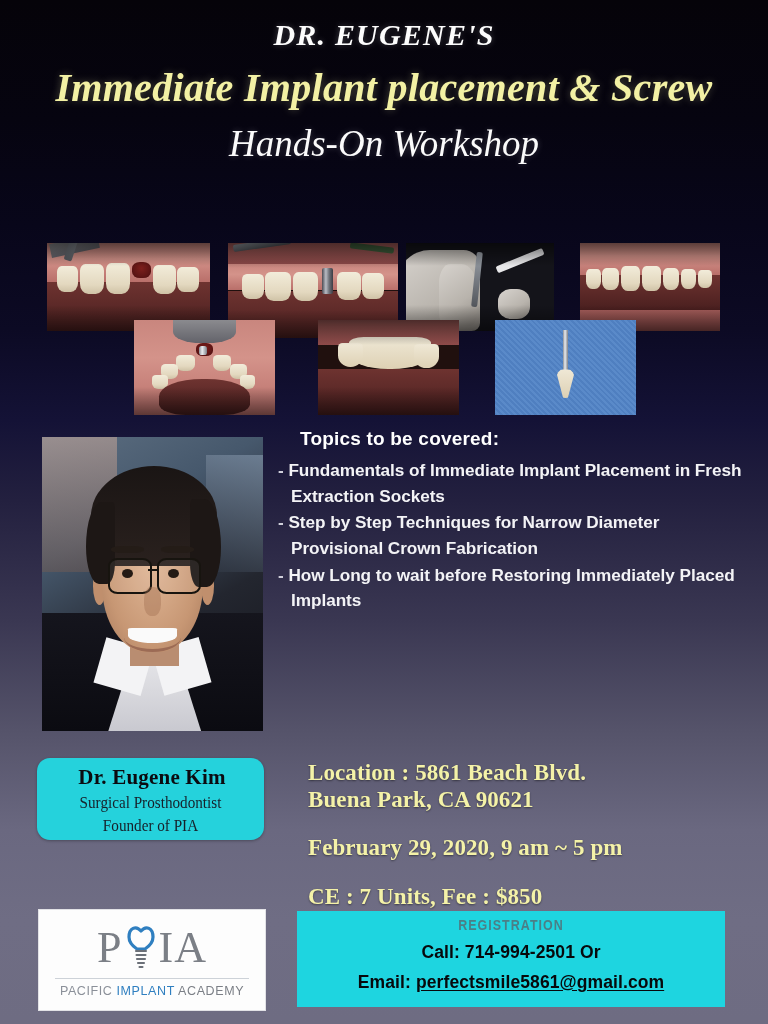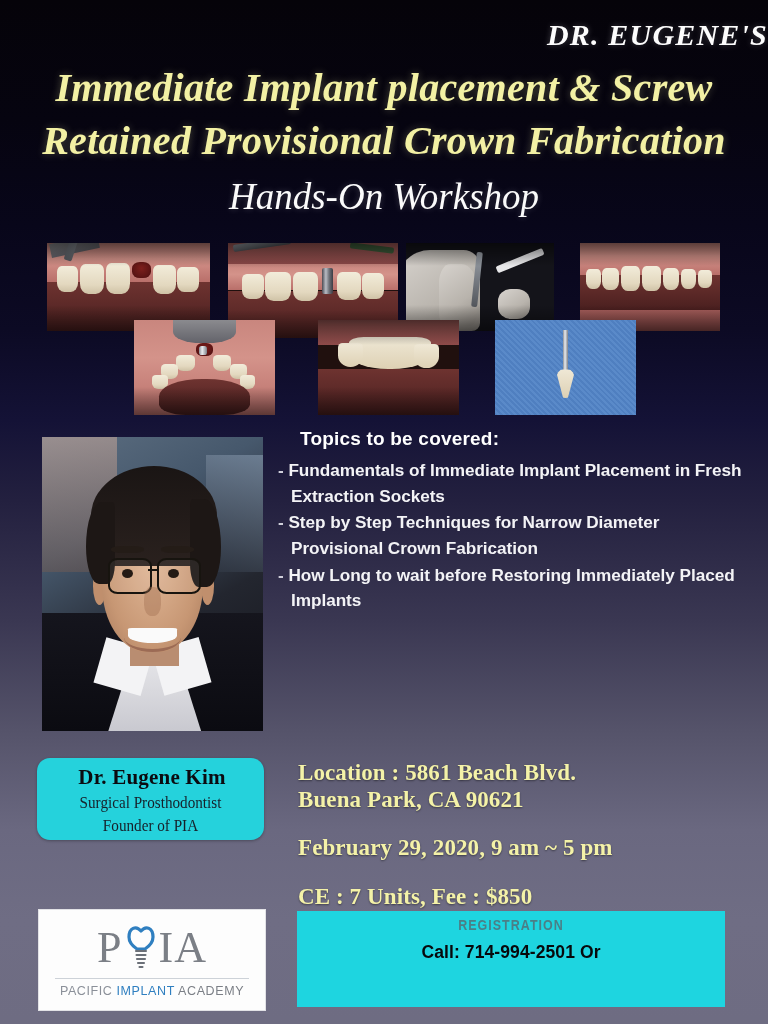--- a/index.html
+++ b/index.html
@@ -14,21 +14,20 @@
       #6f6d84 920px, #6e6c82 1024px);
   }
 
   
   .title-block{position:absolute;left:0;top:0;width:768px;text-align:center;}
   .eyebrow{
     font-family:"Liberation Serif",serif;font-style:italic;font-weight:700;
     color:#fdfdfd;font-size:30px;letter-spacing:1.2px;
     margin:20px 0 0 0;line-height:1;
     text-shadow:0 0 6px rgba(255,255,255,.25);
-    text-align:right;
   }
   .main-title{
     font-family:"Liberation Serif",serif;font-style:italic;font-weight:700;
     color:#f3f1a4;font-size:40px;line-height:1.32;letter-spacing:.3px;
     margin:12px 0 0 0;
     text-shadow:0 0 8px rgba(243,241,164,.3);
   }
   .subtitle{
     font-family:"Liberation Serif",serif;font-style:italic;font-weight:400;
     color:#fbfbfb;font-size:37px;margin:10px 0 0 0;line-height:1;
@@ -143,21 +142,21 @@
   .cred{position:absolute;left:37px;top:758px;width:227px;height:82px;
     background:#25d2dc;border-radius:13px;text-align:center;
     box-shadow:0 1px 3px rgba(0,0,0,.3);}
   .cred-name{font-family:"Liberation Serif",serif;font-weight:700;
     color:#0b0b10;font-size:21px;margin:7px 0 0 3px;letter-spacing:.2px;}
   .cred-line{font-family:"Liberation Serif",serif;font-weight:400;
     color:#17202a;font-size:16.5px;line-height:1.22;margin:3px 0 0 0;
     transform:scaleX(.92);}
 
   
-  .details{position:absolute;left:298px;top:760px;width:450px;}
+  .details{position:absolute;left:308px;top:760px;width:450px;}
   .d-line{font-family:"Liberation Serif",serif;font-weight:700;
     color:#f4f2a8;font-size:23px;line-height:1.16;letter-spacing:.1px;
     text-shadow:0 1px 2px rgba(0,0,0,.45);margin:0;}
   .d-gap{height:22px;}
 
   
   .logo{position:absolute;left:38px;top:909px;width:228px;height:102px;
     background:#fdfdfd;border:1px solid #e2e2e6;box-sizing:border-box;
     display:flex;flex-direction:column;align-items:center;justify-content:center;}
   .logo-mark{display:flex;align-items:center;justify-content:center;gap:0px;height:52px;}
@@ -179,21 +178,20 @@
 </style>
 </head>
 <body>
 
 <div class="poster">
 
   <div class="title-block">
     <div class="eyebrow">DR. EUGENE'S</div>
     <div class="main-title">
       <div>Immediate Implant placement &amp; Screw</div>
-      <div>Retained Provisional Crown Fabrication</div>
     </div>
     <div class="subtitle">Hands-On Workshop</div>
   </div>
 
   <div class="gallery">
 
     <div class="photo" style="left:47px;top:7px;width:163px;height:88px;">
       <div class="px">
         <div class="gum" style="top:0;height:44%;"></div>
         <div class="dark-oral" style="top:44%;height:56%;"></div>
@@ -367,15 +365,16 @@
       </span>
       <span class="logo-letter">IA</span>
     </div>
     <div class="logo-rule"></div>
     <div class="logo-words"><span class="lw-1">PACIFIC </span><span class="lw-2">IMPLANT </span><span class="lw-3">ACADEMY</span></div>
   </div>
 
   <div class="reg">
     <div class="reg-title">REGISTRATION</div>
     <div class="reg-line">Call: 714-994-2501   Or</div>
+    <div class="reg-line"><span>Email: </span><span class="reg-email">perfectsmile5861@gmail.com</span></div>
   </div>
 
 </div>
 
 </body></html>

